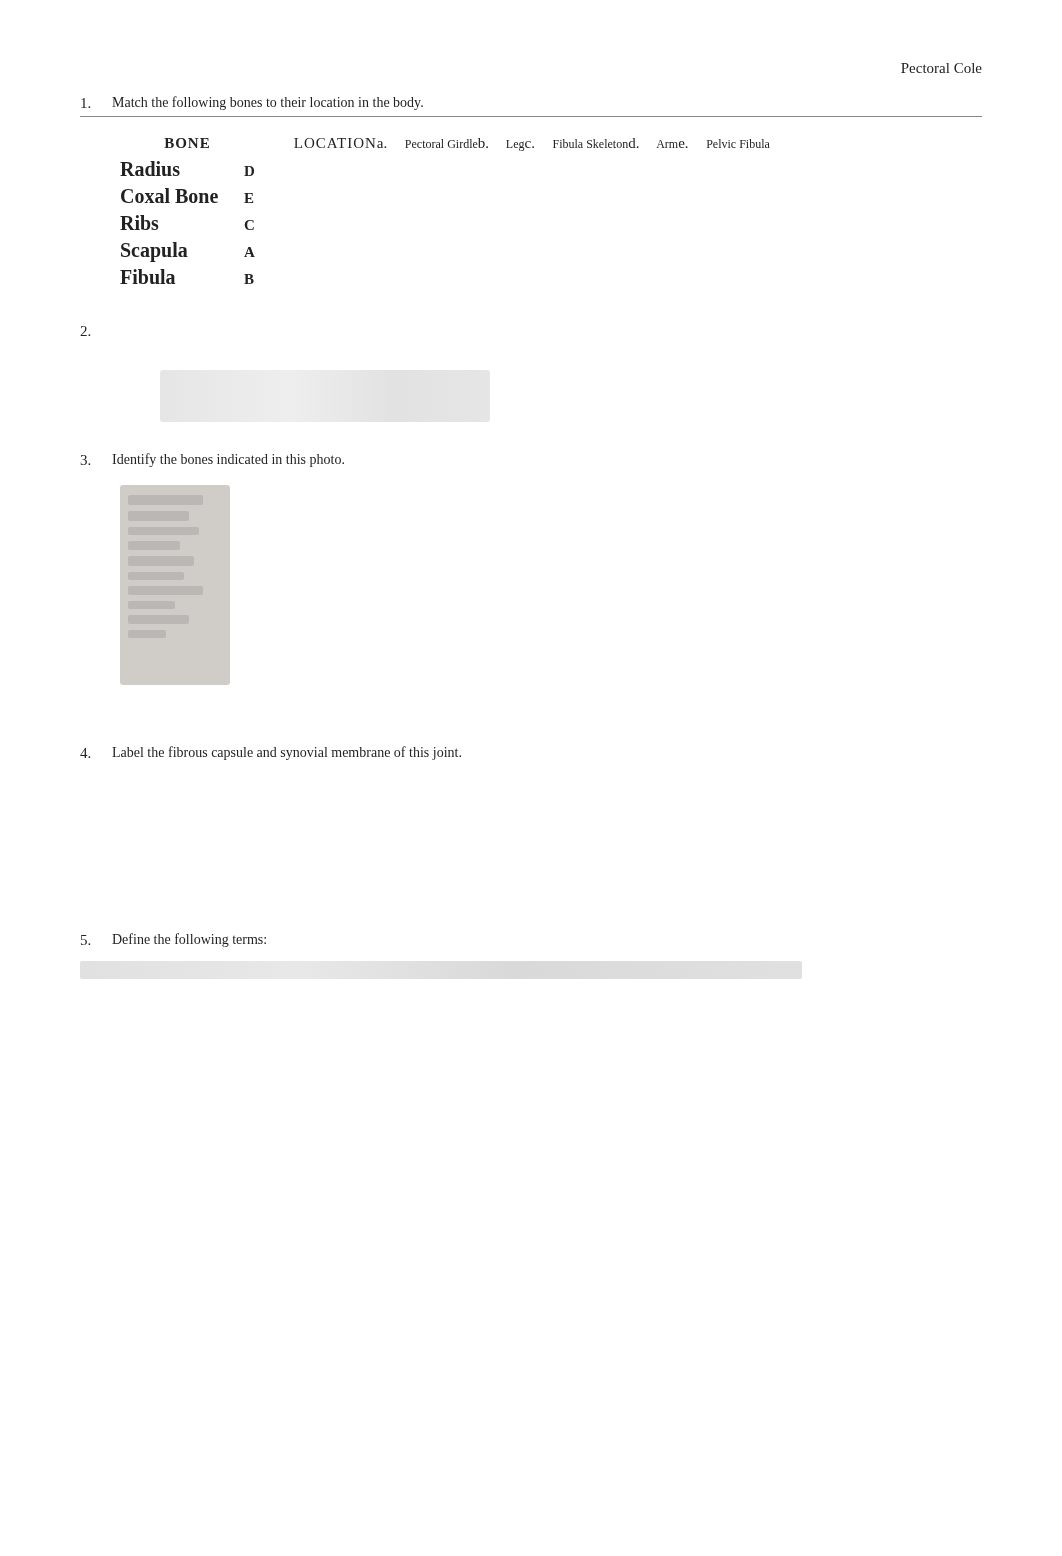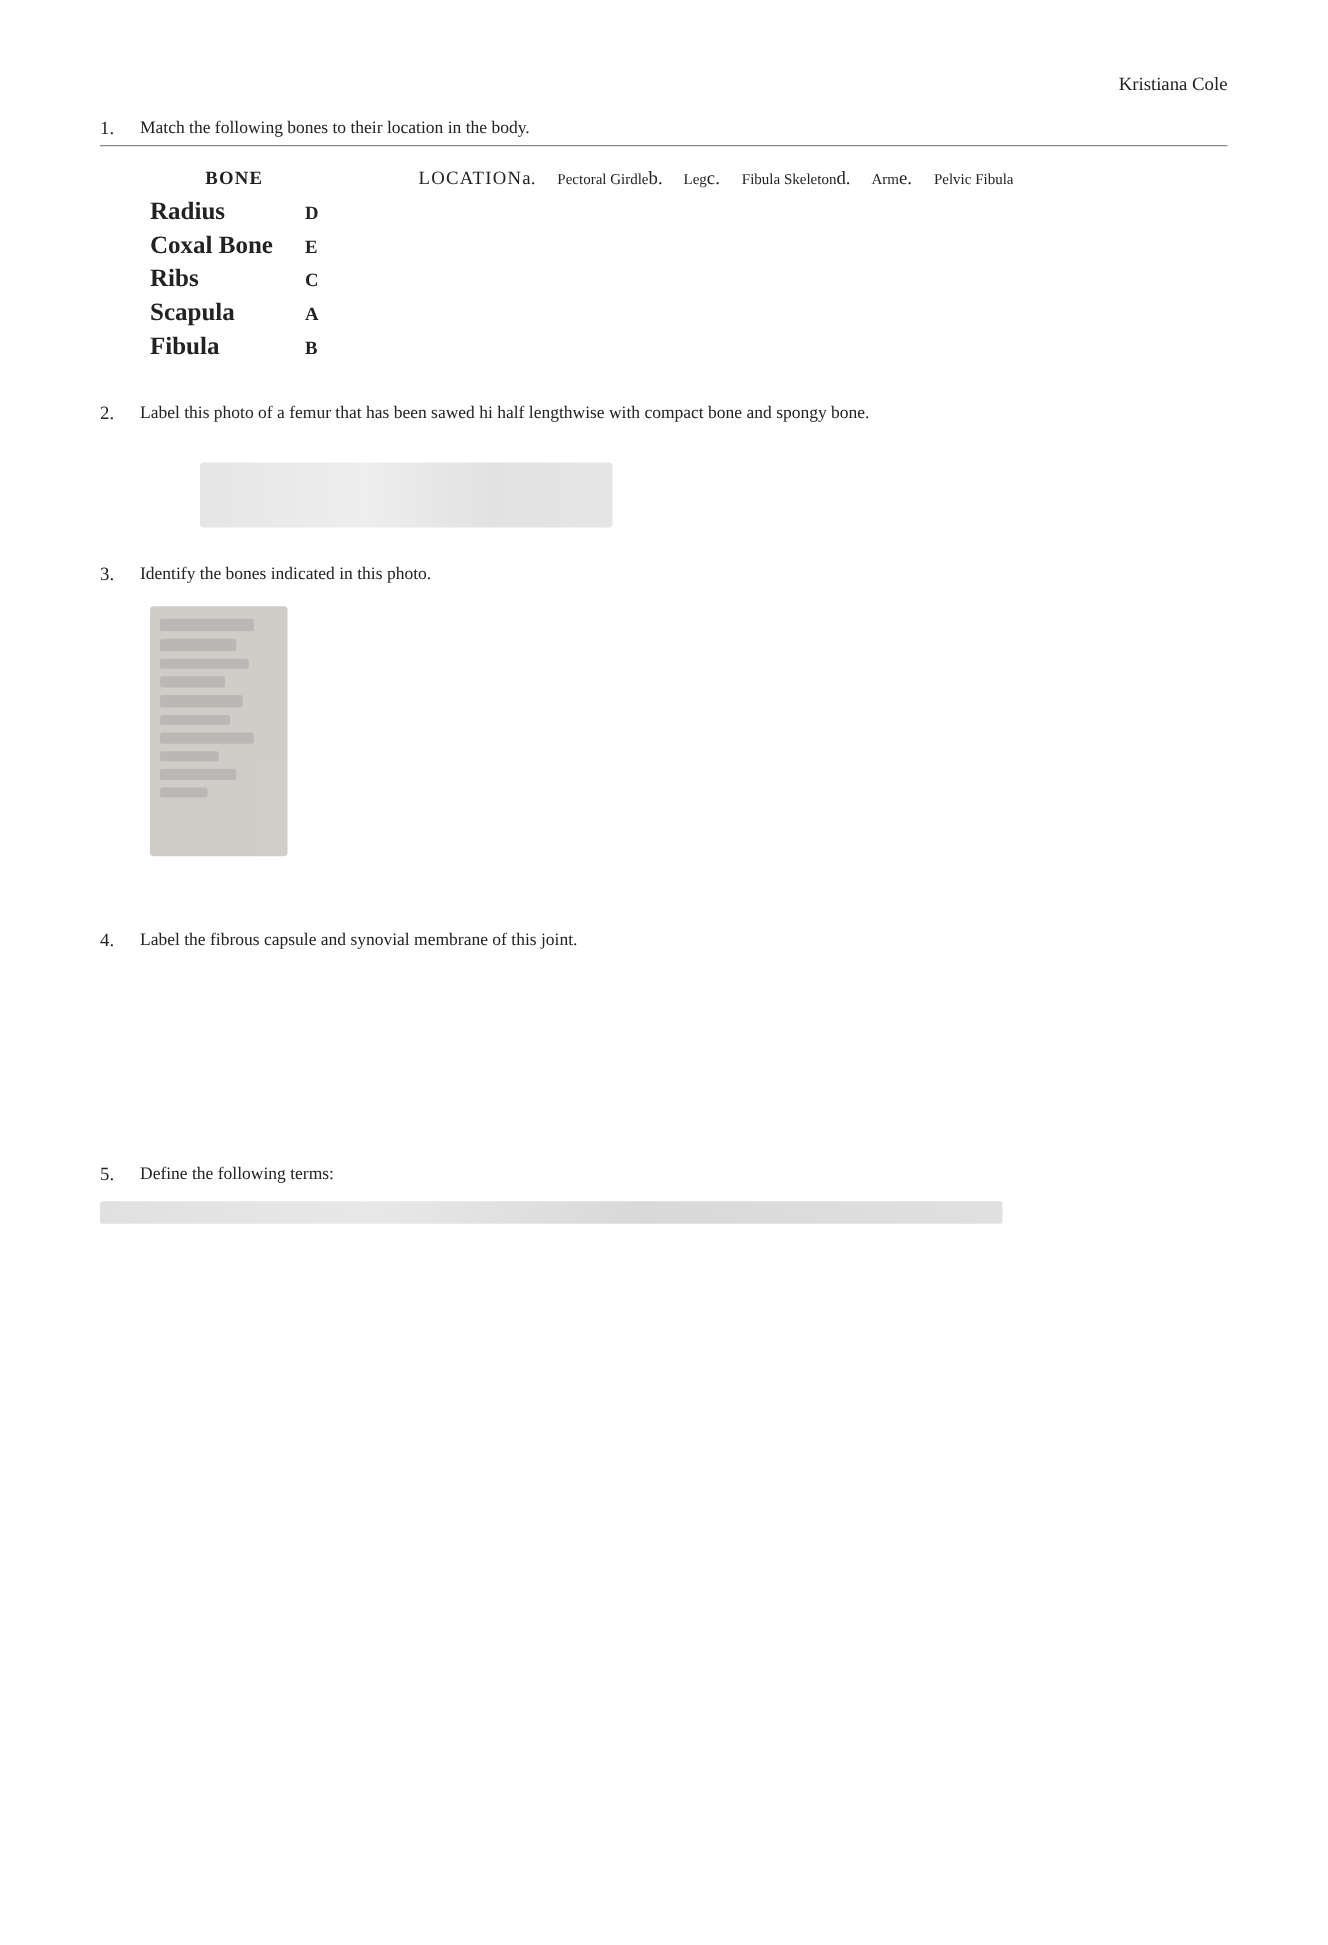--- a/index.html
+++ b/index.html
@@ -43,21 +43,21 @@
 
     .question-text {
       font-size: 14px;
     }
 
     
     .matching-container {
       display: flex;
       margin-top: 2px;
       margin-left: 40px;
-      gap: 80px;
+      gap: 39px;
     }
 
     .bone-col {
       display: flex;
       flex-direction: column;
     }
 
     .bone-header {
       font-weight: bold;
       text-align: center;
@@ -149,21 +149,21 @@
       height: 52px;
       background: linear-gradient(90deg, #ccc 0%, #ddd 40%, #c5c5c5 70%, #ccc 100%);
       border-radius: 3px;
       opacity: 0.5;
       margin: 20px 40px 20px 40px;
     }
   </style>
 </head>
 <body>
 
-<div class="author-line">Kristiana Cole</div>
+<div class="author-line">Pectoral Cole</div>
 
 <div class="question-block">
   <div class="question-header">
     <span class="question-number">1.</span>
     <span class="question-text">Match the following bones to their location in the body.</span>
   </div>
 
   <div class="matching-container">
 
     <div class="bone-col">
@@ -212,21 +212,20 @@
         <span class="location-letter">e.</span>
         <span class="location-name">Pelvic Fibula</span>
       </div>
     </div>
   </div>
 </div>
 
 <div class="question-block" style="margin-top: 24px;">
   <div style="display:flex; align-items:flex-start;">
     <span class="question-number">2.</span>
-    <span class="question-text">Label this photo of a femur that has been sawed hi half lengthwise with compact bone and spongy bone.</span>
   </div>
 
   <div style="margin: 30px 0 30px 40px;">
     <div class="blurred-femur"></div>
   </div>
 </div>
 
 <div class="question-block" style="margin-top: 10px;">
   <div style="display:flex; align-items:flex-start;">
     <span class="question-number">3.</span>

